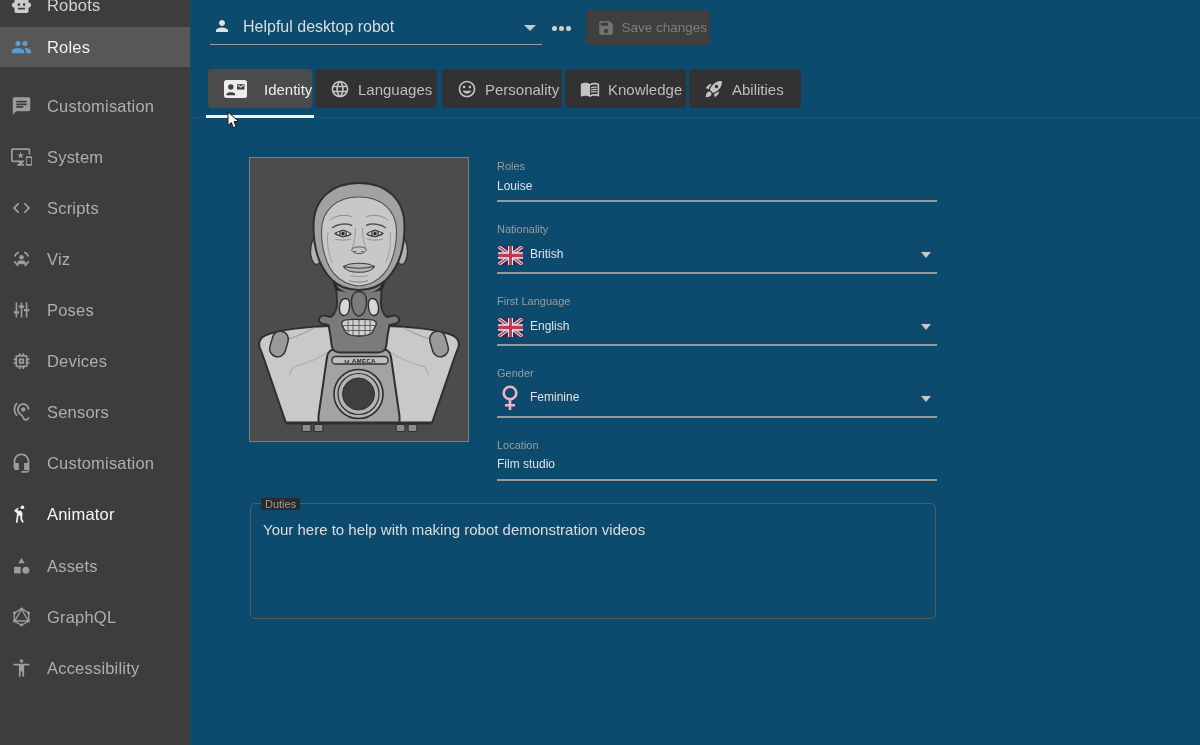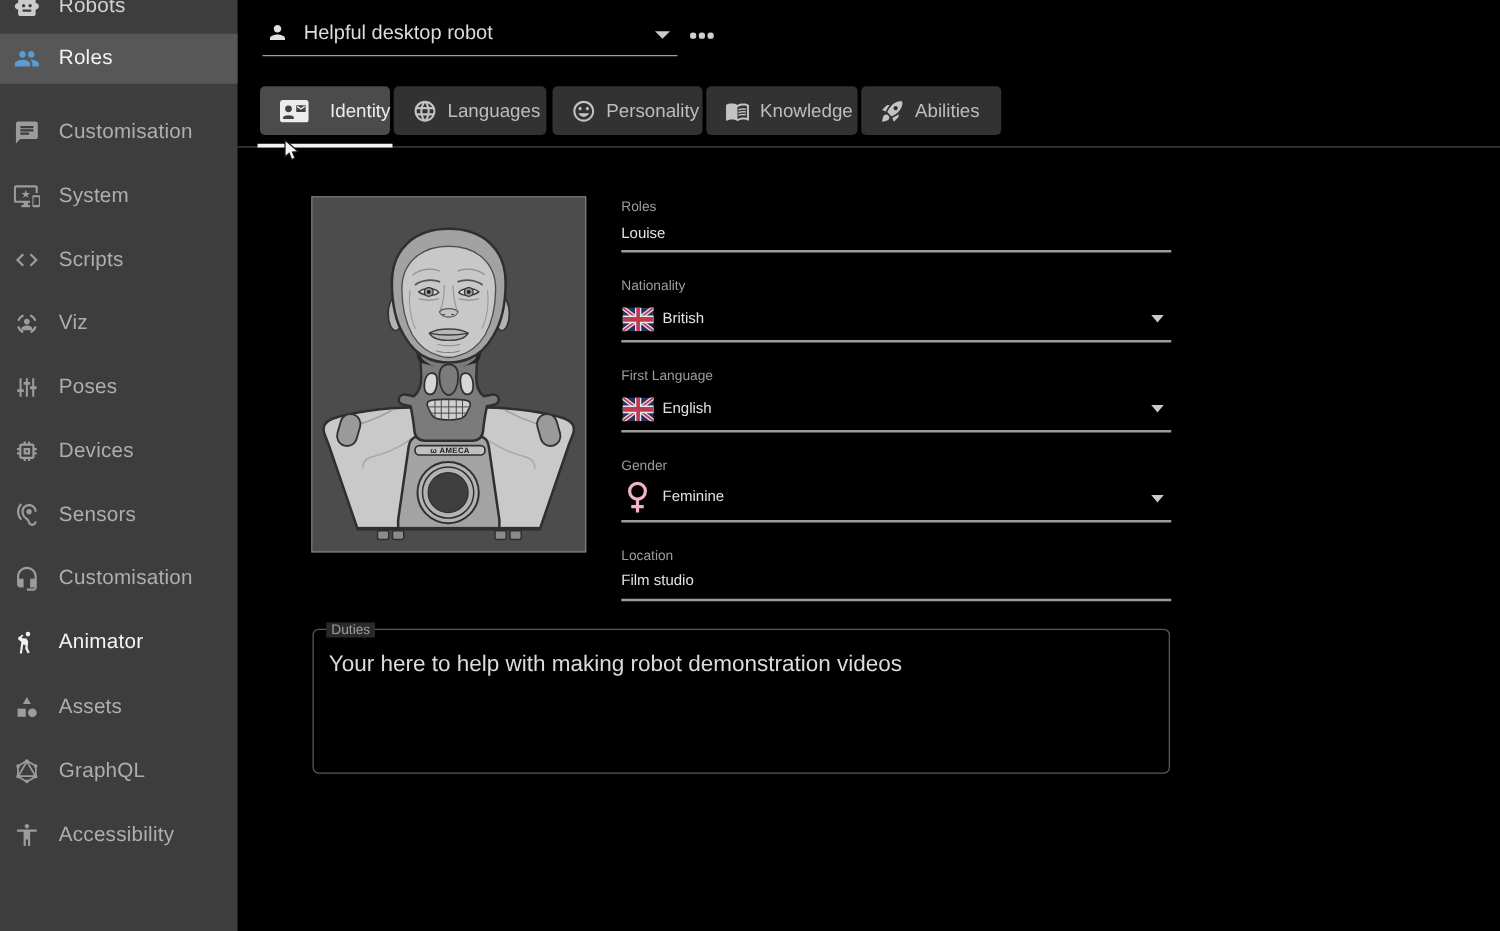--- a/index.html
+++ b/index.html
@@ -1,17 +1,17 @@
 <!DOCTYPE html>
 <html><head>
 <meta charset="utf-8">
 <style>
 * { margin:0; padding:0; box-sizing:border-box; }
 html,body { width:1200px; height:745px; overflow:hidden; background:#2a2a2a; font-family:"Liberation Sans", sans-serif; }
-#app { position:relative; width:1200px; height:745px; background:#000000; overflow:hidden; }
+#app { position:relative; width:1200px; height:745px; background:#0c4a6e; overflow:hidden; }
 .abs { position:absolute; }
 
 
 #sidebar { position:absolute; left:0; top:0; width:190px; height:745px; background:#3d3d3d; }
 .nav { position:absolute; left:0; width:190px; height:51px; display:flex; align-items:center; color:#aeaeae; font-size:16.5px; }
 .nav .ic { position:absolute; left:10.5px; top:50%; transform:translateY(-50%); width:21px; height:21px; }
 .nav .lb { position:absolute; left:47px; top:50%; transform:translateY(-50%); letter-spacing:0.2px; }
 .nav.sel { background:#575757; color:#f2f2f2; }
 .nav.lit { color:#f5f5f5; }
 
@@ -30,21 +30,21 @@
 .tab.act .lb { color:#ececec;margin-left:12px; }
 
 
 .flabel { position:absolute; font-size:11px; color:#9c9c9c; }
 .fvalue { position:absolute; font-size:12px; color:#e2e2e2; }
 .uline { position:absolute; left:497px; width:440px; height:1.7px; background:#9b9b9b; }
 .caret { position:absolute; width:0; height:0; border-left:5.5px solid transparent; border-right:5.5px solid transparent; border-top:6px solid #c9c9c9; }
 
 #duties { position:absolute; left:250px; top:503px; width:686px; height:116px; border:1px solid #5a5a5a; border-radius:5px; }
 #duties .lg { position:absolute; left:10px; top:-6px; background:#2a2a2a; padding:0 4px; font-size:11px; color:#9c9c9c; }
-#duties .tx { position:absolute; left:12px; top:17px; font-size:18px; color:#dcdcdc; }
+#duties .tx { position:absolute; left:12px; top:17px; font-size:15px; color:#dcdcdc; }
 
 #photo { position:absolute; left:248.5px; top:157px; width:220.5px; height:285px; background:#4c4c4c; border:1.5px solid #7e7e7e; }
 </style>
 </head>
 <body>
 <div id="app">
   <div id="sidebar"></div>
   <div id="navs">
     <div class="nav" style="top:-21px;color:#d2d2d2">
         <svg class="ic" viewBox="0 0 24 24">
@@ -168,20 +168,26 @@
       <path fill="#e0e0e0" d="M12 12c2.21 0 4-1.79 4-4s-1.79-4-4-4-4 1.79-4 4 1.79 4 4 4zm0 2c-2.67 0-8 1.34-8 4v2h16v-2c0-2.66-5.33-4-8-4z"></path>
     </svg>
   <div id="ttl">Helpful desktop robot</div>
   <div class="caret" style="left:524px;top:24.5px;border-left-width:6px;border-right-width:6px;border-top-width:6.5px"></div>
   <div class="hline" style="left:210px;top:43.5px;width:332px;height:1.6px;background:#9d9d9d"></div>
   <div id="dots">
       <i></i>
       <i></i>
       <i></i>
     </div>
+  <div id="savebtn">
+    <svg class="abs" style="left:11px;top:9px" width="18" height="18" viewBox="0 0 24 24">
+        <path fill="#747474" d="M17 3H5c-1.11 0-2 .9-2 2v14c0 1.1.89 2 2 2h14c1.1 0 2-.9 2-2V7l-4-4zm-5 16c-1.66 0-3-1.34-3-3s1.34-3 3-3 3 1.34 3 3-1.34 3-3 3zm3-10H5V5h10v4z"></path>
+      </svg>
+    <span>Save changes</span>
+  </div>
 
   <div id="tabs">
     <div class="tab act" style="left:208px;width:104px">
       <svg class="ic" style="left:16px;width:23px;height:18px" viewBox="0 0 23 18">
           <rect width="23" height="18" rx="2.5" fill="#ececec"></rect>
           <circle cx="6.8" cy="7" r="2.7" fill="#424242"></circle>
           <path d="M2.5 14.2 c0-2.6 8.6-2.6 8.6 0 V15.2 H2.5 Z" fill="#424242"></path>
           <rect x="13" y="4.2" width="7.5" height="5.4" fill="#424242"></rect>
           <path d="M13.7 5.1 l3.05 2.1 3.05-2.1" stroke="#ececec" stroke-width="1.1" fill="none"></path>
         </svg>

